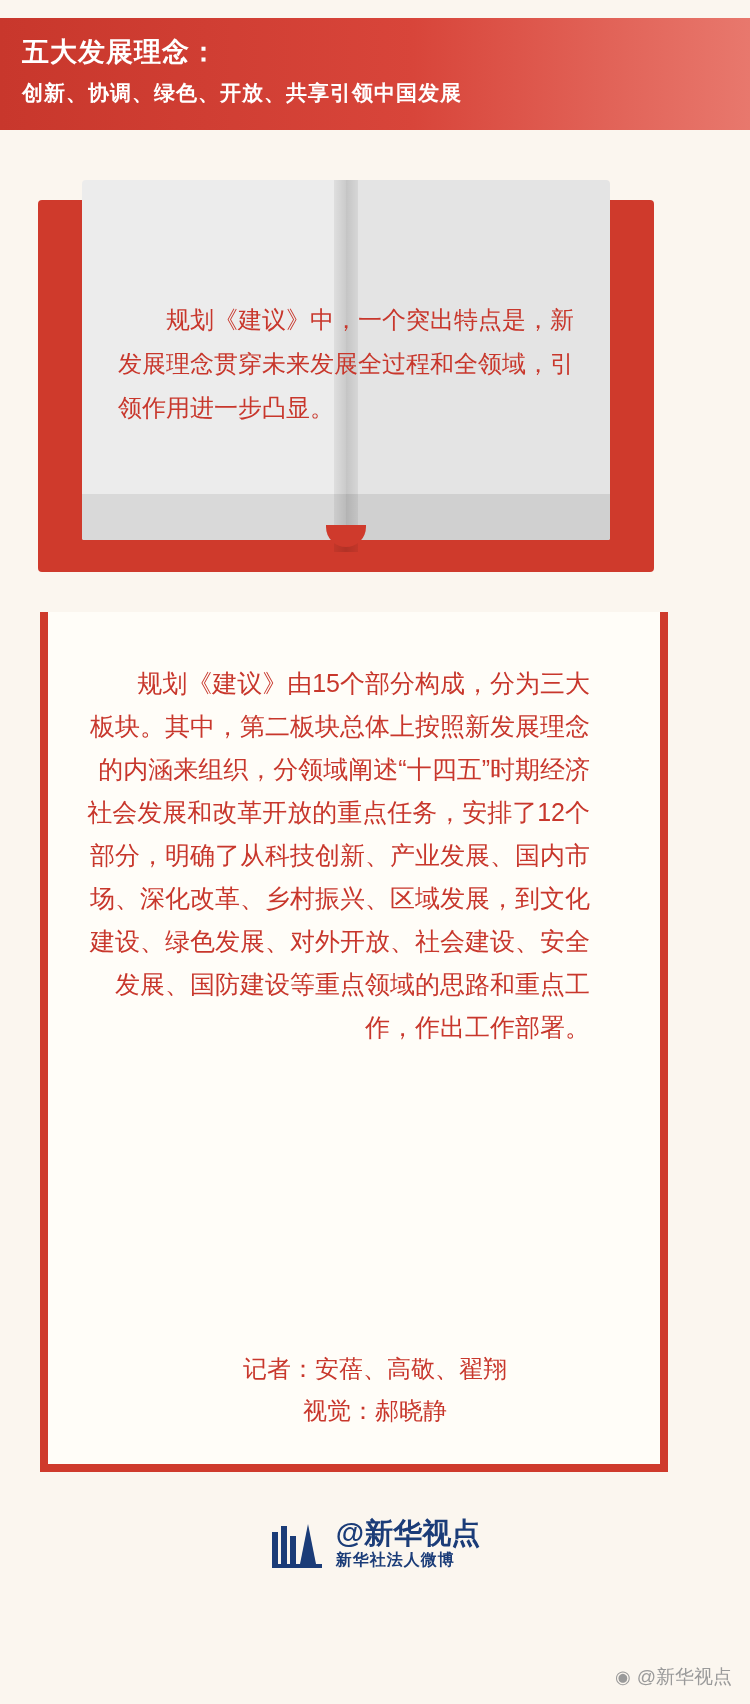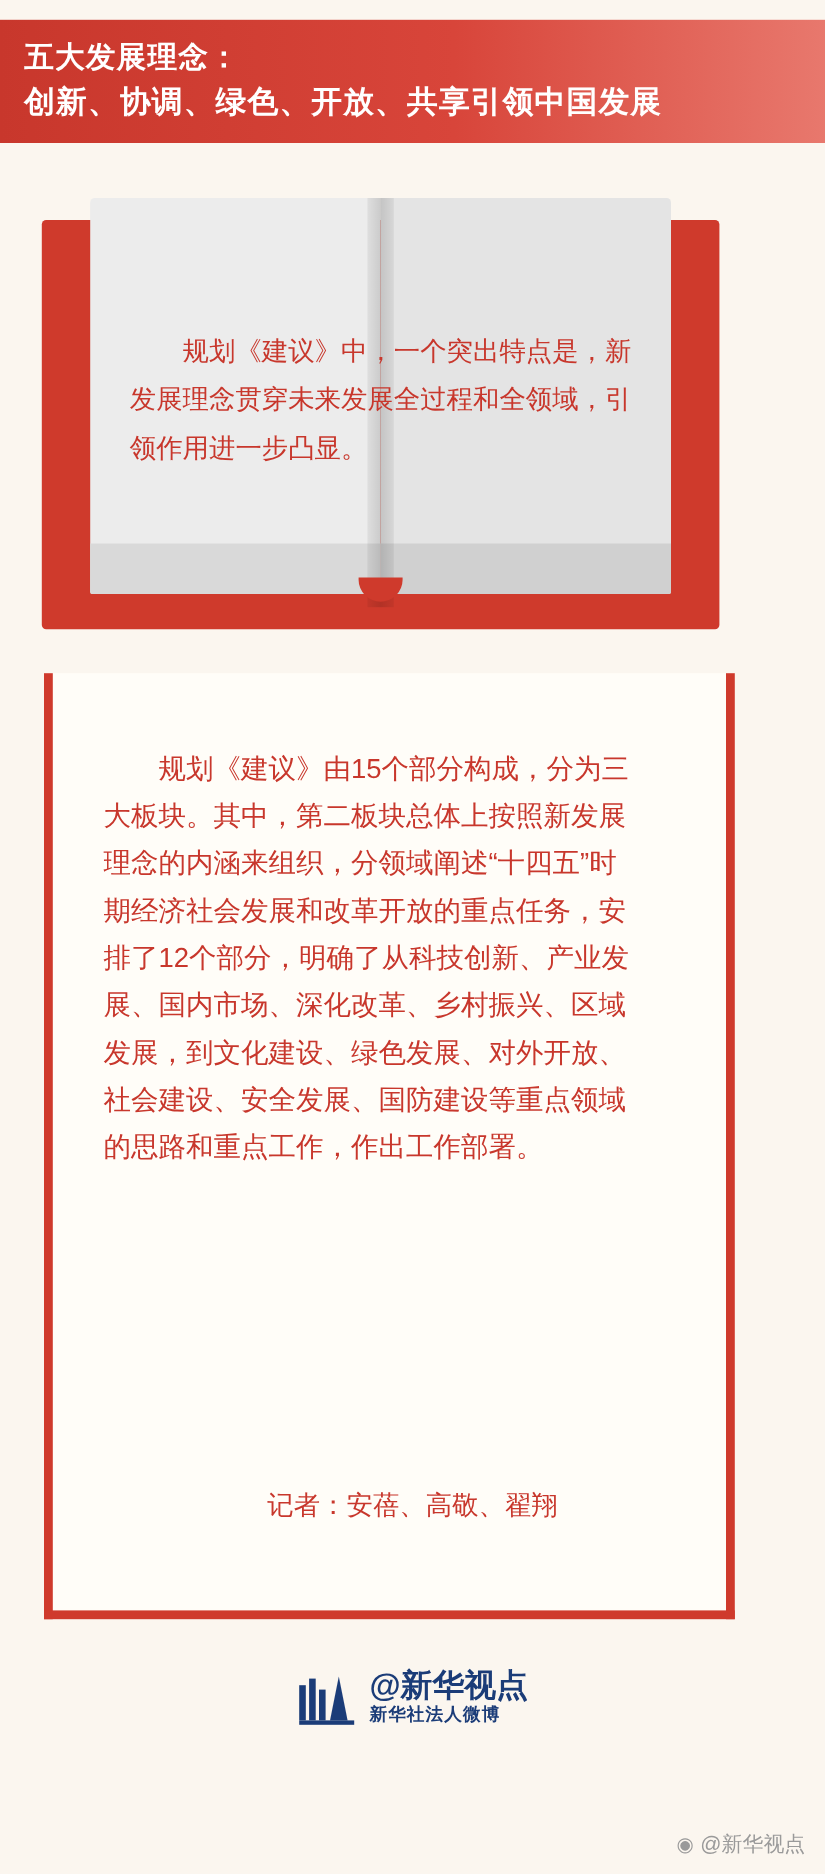--- a/index.html
+++ b/index.html
@@ -27,21 +27,21 @@
     padding: 14px 16px 0 22px;
     color: #ffffff;
   }
   .header-line1 {
     font-size: 27px;
     font-weight: bold;
     letter-spacing: 1px;
     line-height: 40px;
   }
   .header-line2 {
-    font-size: 28px;
+    font-size: 21px;
     font-weight: bold;
     letter-spacing: 1px;
     line-height: 42px;
   }
 
   
   .book {
     position: absolute;
     left: 38px;
     top: 180px;
@@ -160,22 +160,23 @@
   .body-text {
     position: absolute;
     left: 78px;
     top: 662px;
     width: 512px;
     color: #c8372c;
     font-size: 25px;
     line-height: 43px;
   }
   .body-text p {
-    margin: 16px;
+    margin: 0;
     text-indent: 50px;
+    text-align: right;
   }
 
   
   .credits {
     position: absolute;
     left: 0;
     top: 1348px;
     width: 750px;
     text-align: center;
     color: #c8372c;
@@ -253,20 +254,21 @@
 <div class="card-bar-left"></div>
 <div class="card-bar-right"></div>
 <div class="card-bar-bottom"></div>
 
 <div class="body-text">
   <p>规划《建议》由15个部分构成，分为三大板块。其中，第二板块总体上按照新发展理念的内涵来组织，分领域阐述“十四五”时期经济社会发展和改革开放的重点任务，安排了12个部分，明确了从科技创新、产业发展、国内市场、深化改革、乡村振兴、区域发展，到文化建设、绿色发展、对外开放、社会建设、安全发展、国防建设等重点领域的思路和重点工作，作出工作部署。</p>
 </div>
 
 <div class="credits">
   <div>记者：安蓓、高敬、翟翔</div>
+  <div>视觉：郝晓静</div>
 </div>
 
 <div class="footer">
   <div class="logo-mark">
     <svg width="54" height="52" viewBox="0 0 54 52" xmlns="http://www.w3.org/2000/svg">
       <rect x="2" y="14" width="6" height="32" fill="#1b3c78"></rect>
       <rect x="11" y="8" width="6" height="38" fill="#1b3c78"></rect>
       <rect x="20" y="18" width="6" height="28" fill="#1b3c78"></rect>
       <path d="M30 46 L38 6 L46 46 Z" fill="#1b3c78"></path>
       <rect x="2" y="46" width="50" height="4" fill="#1b3c78"></rect>

